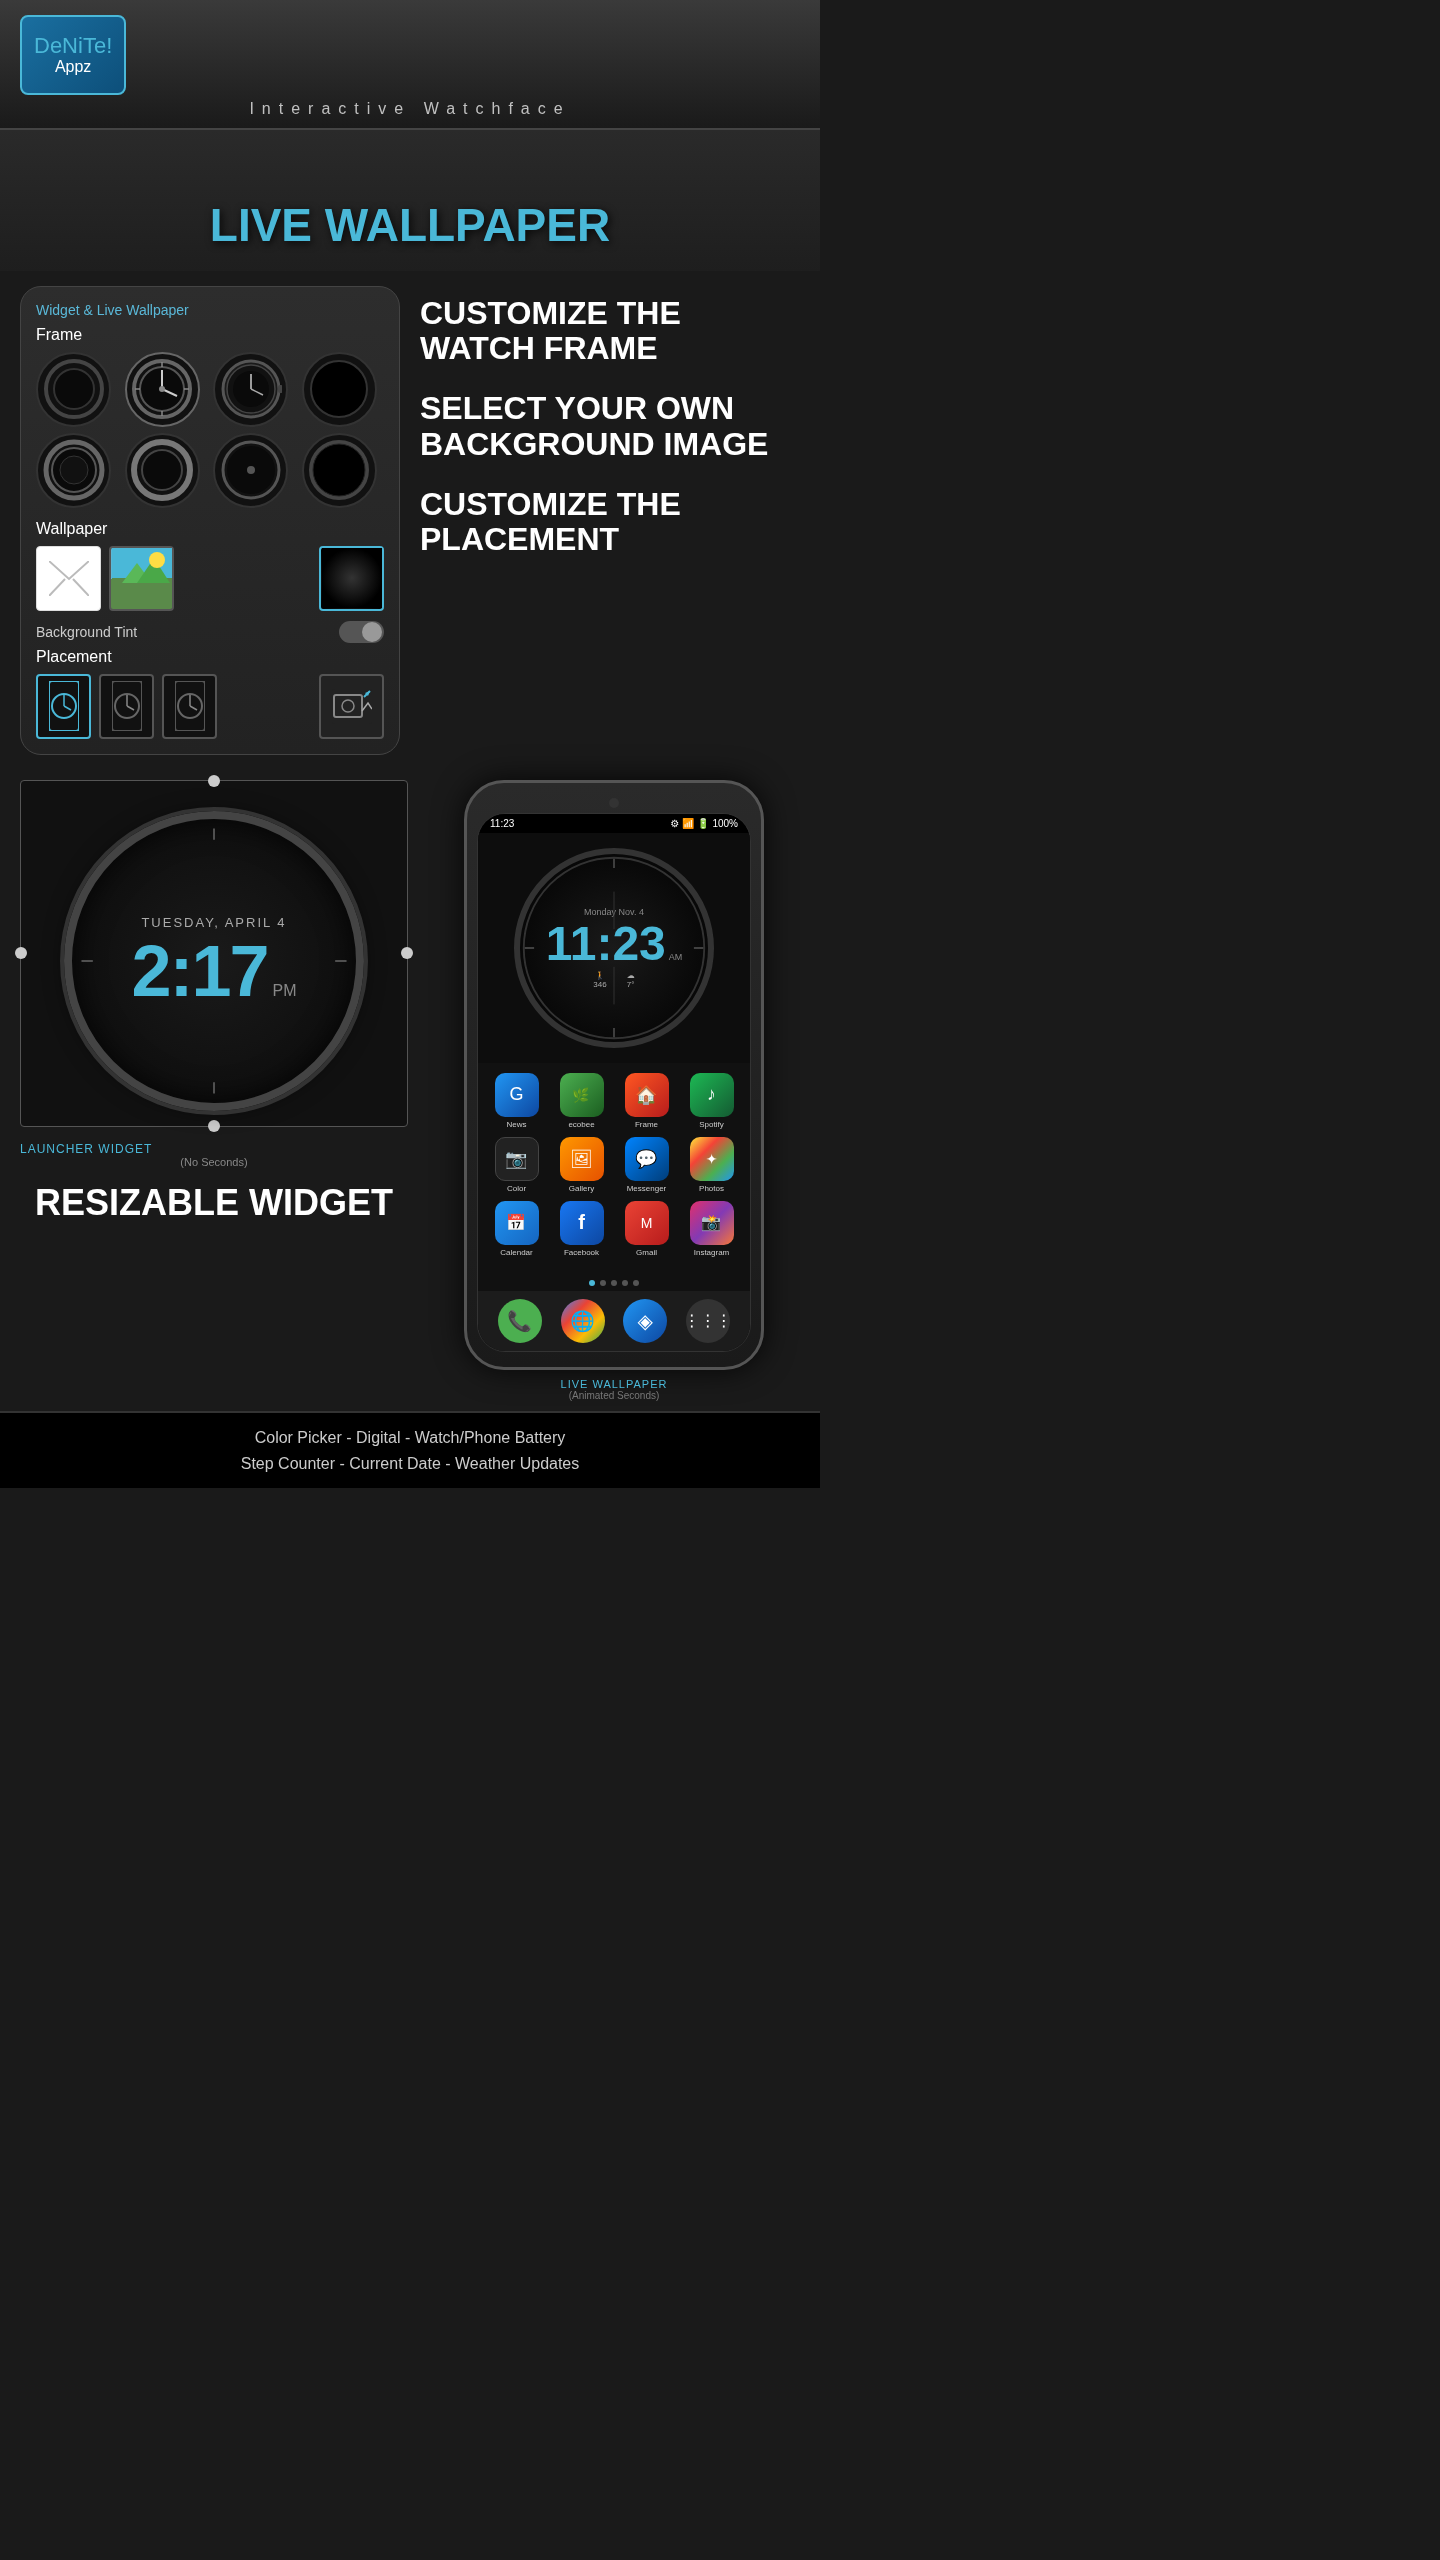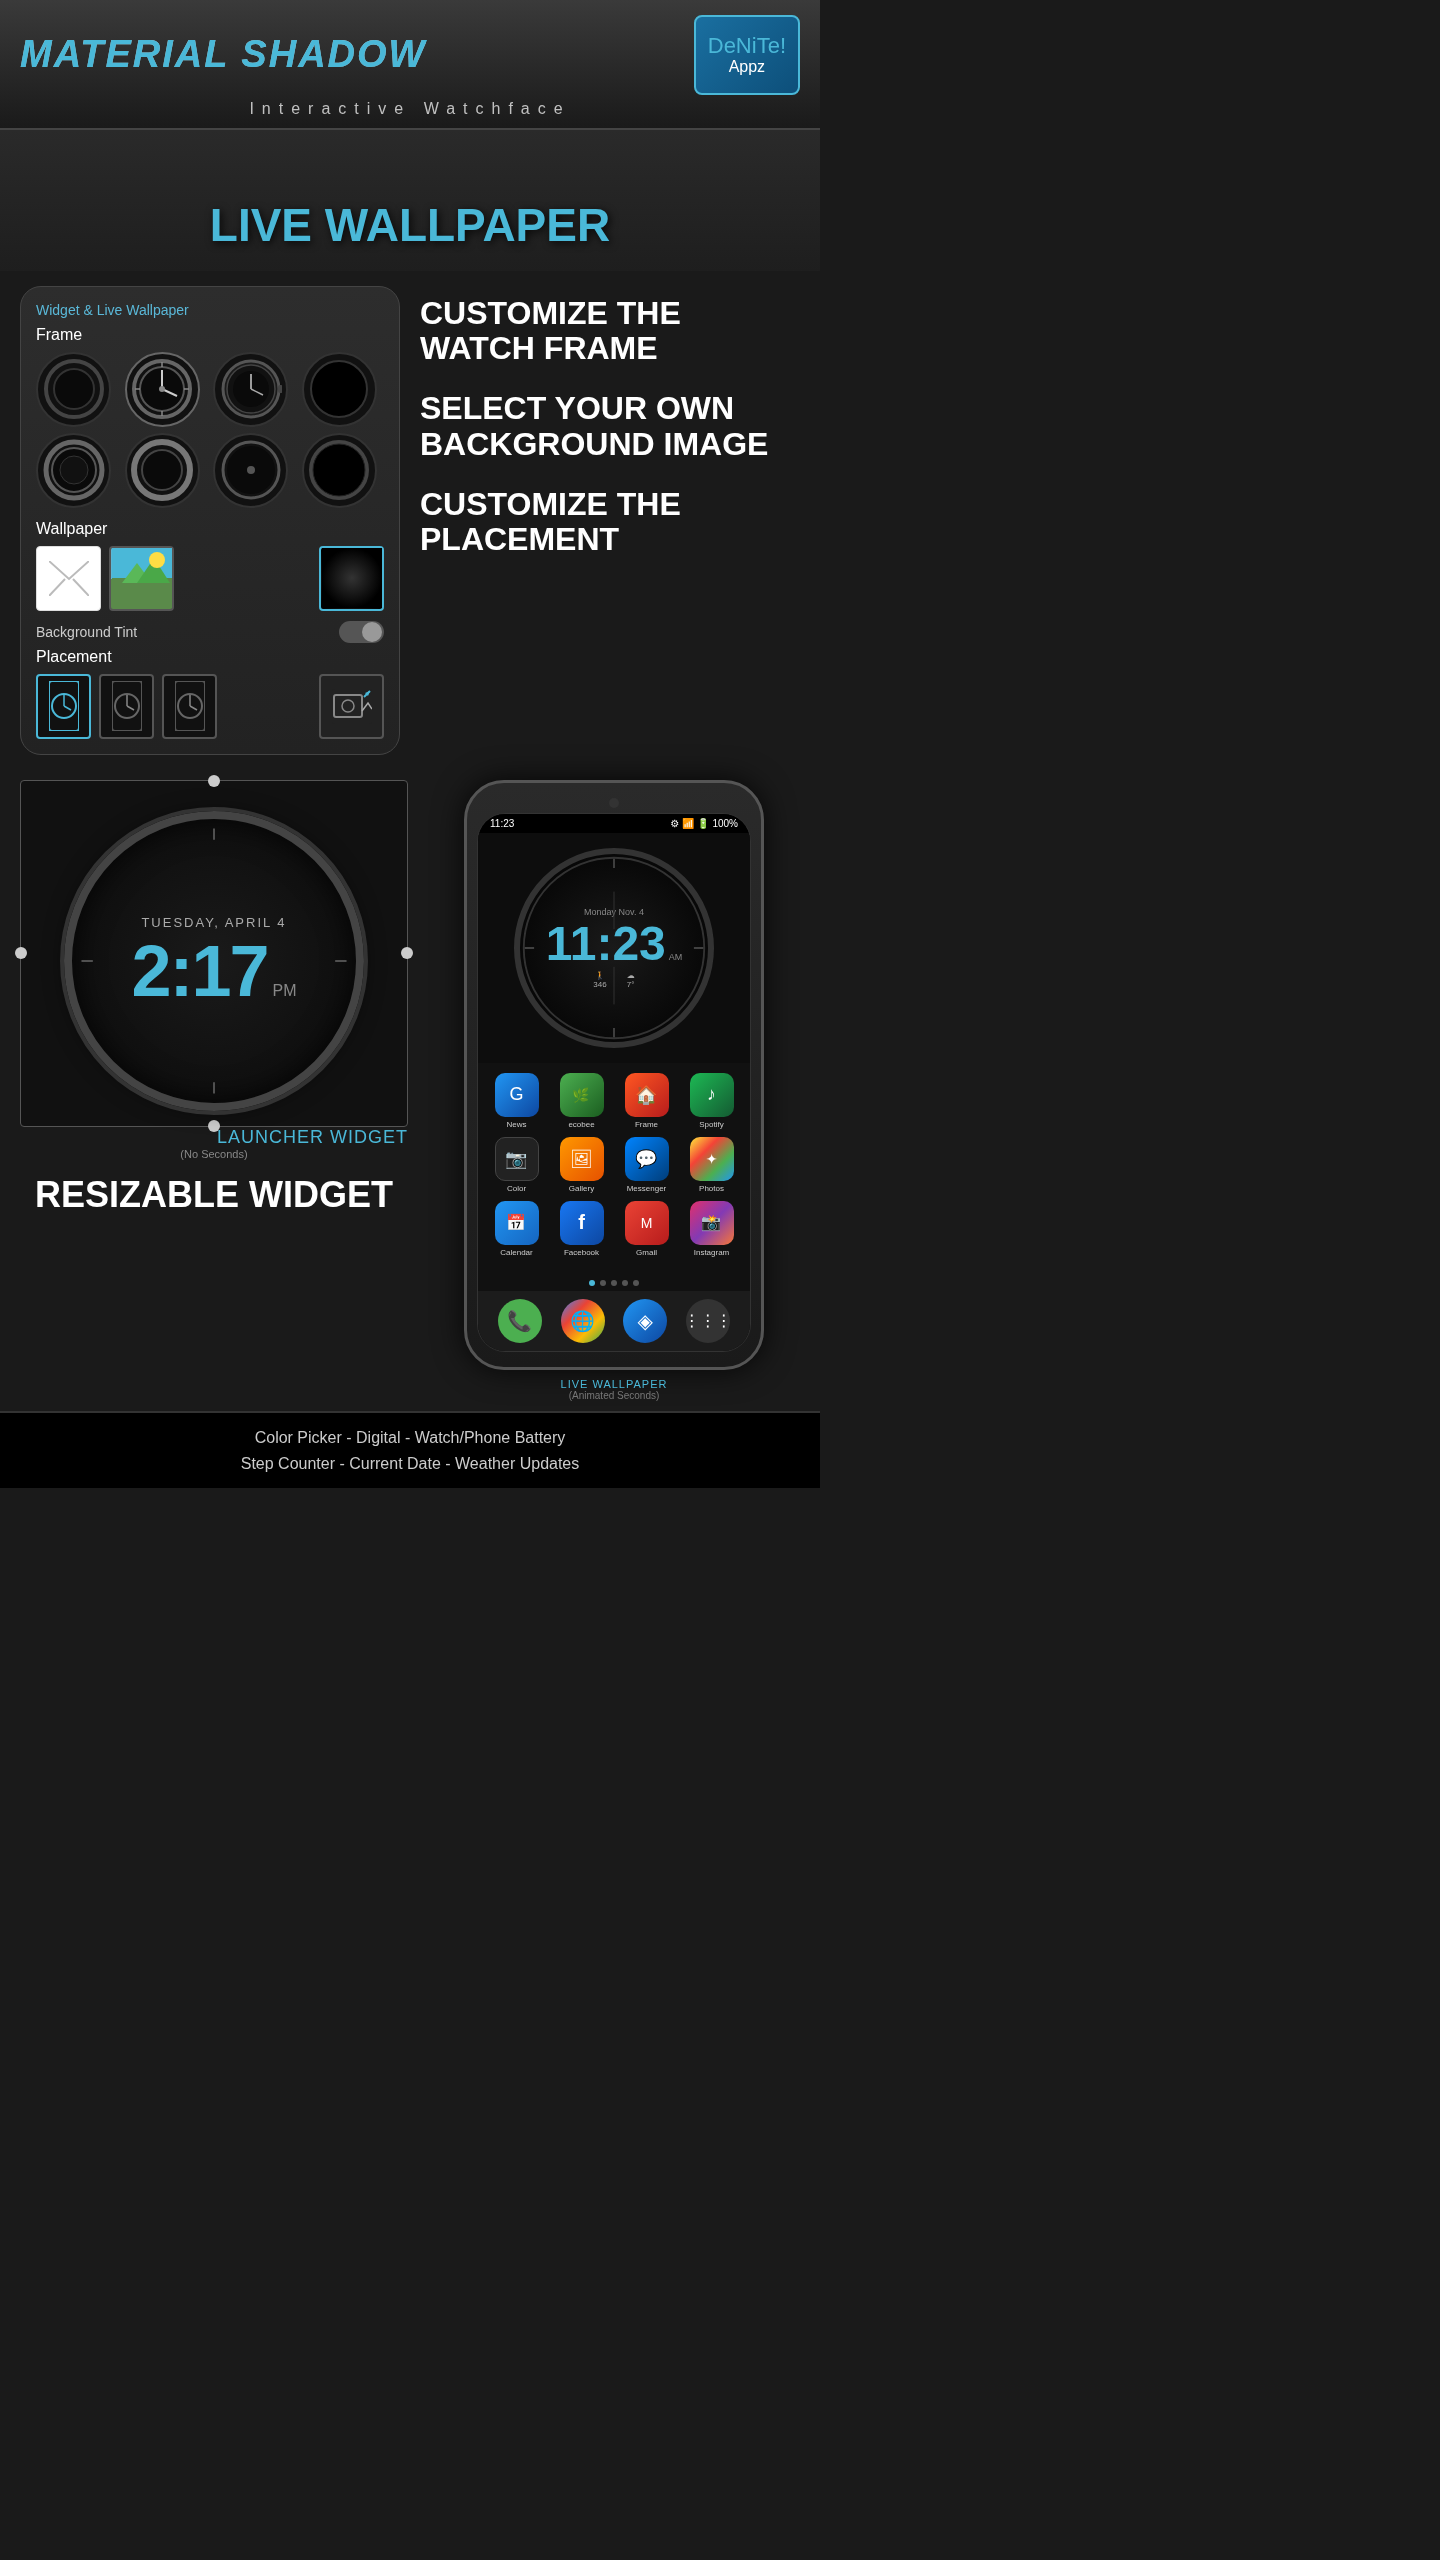--- a/index.html
+++ b/index.html
@@ -308,22 +308,23 @@
       line-height: 1;
     }
     .watch-ampm {
       font-size: 16px;
       color: #888;
       margin-left: 5px;
     }
 
     .widget-label {
       color: #4ab8d8;
-      font-size: 18px;
-      text-align: right;
+      font-size: 12px;
+      text-align: left;
+      margin-top: 15px;
       text-transform: uppercase;
       letter-spacing: 1px;
     }
     .widget-sublabel {
       color: #888;
       font-size: 11px;
       text-align: center;
     }
     .resizable-text {
       font-size: 36px;
@@ -511,23 +512,20 @@
     .frame-svg {
       width: 62px;
       height: 62px;
     }
   </style>
 </head>
 <body>
 
 <div class="header">
   <div class="header-top">
-    <div class="app-title">
-      <span>MATERIAL SHADOW</span>
-    </div>
     <div class="brand-logo">
       <span>DeNiTe!</span>
       <div class="appz">Appz</div>
     </div>
   </div>
   <div class="subtitle">Interactive Watchface</div>
 </div>
 
 <div class="main-title">
   <h1>

